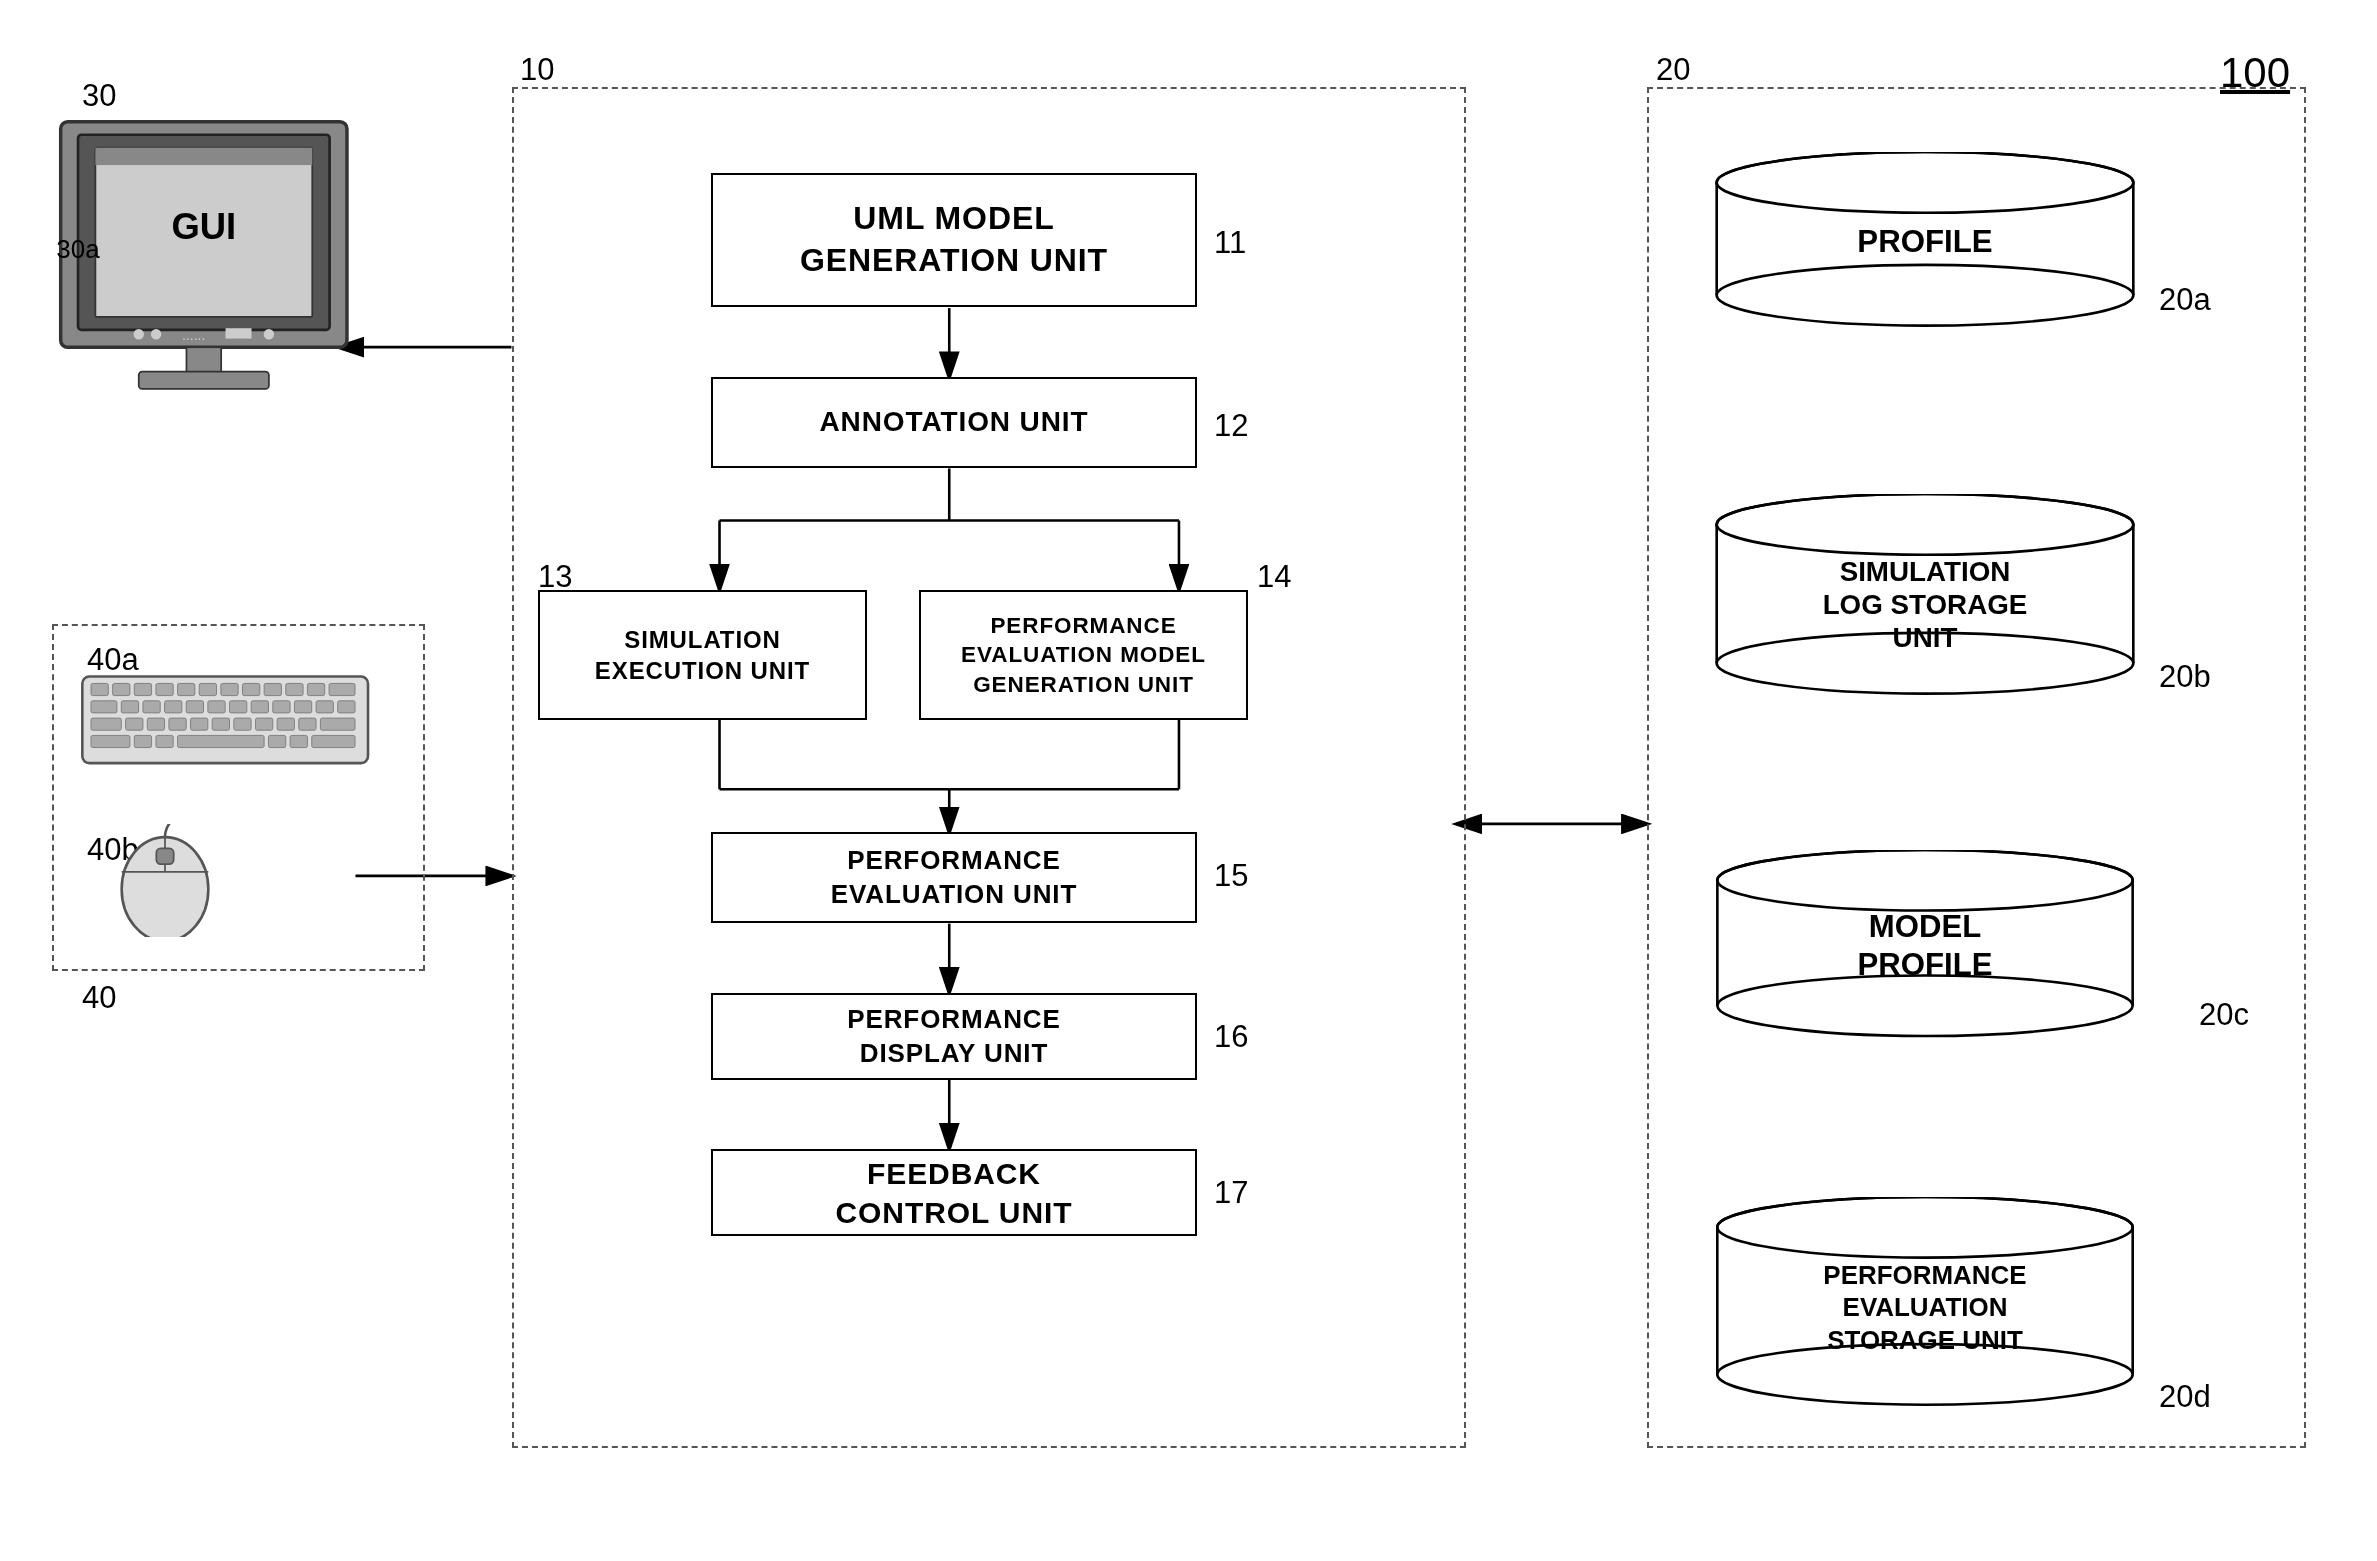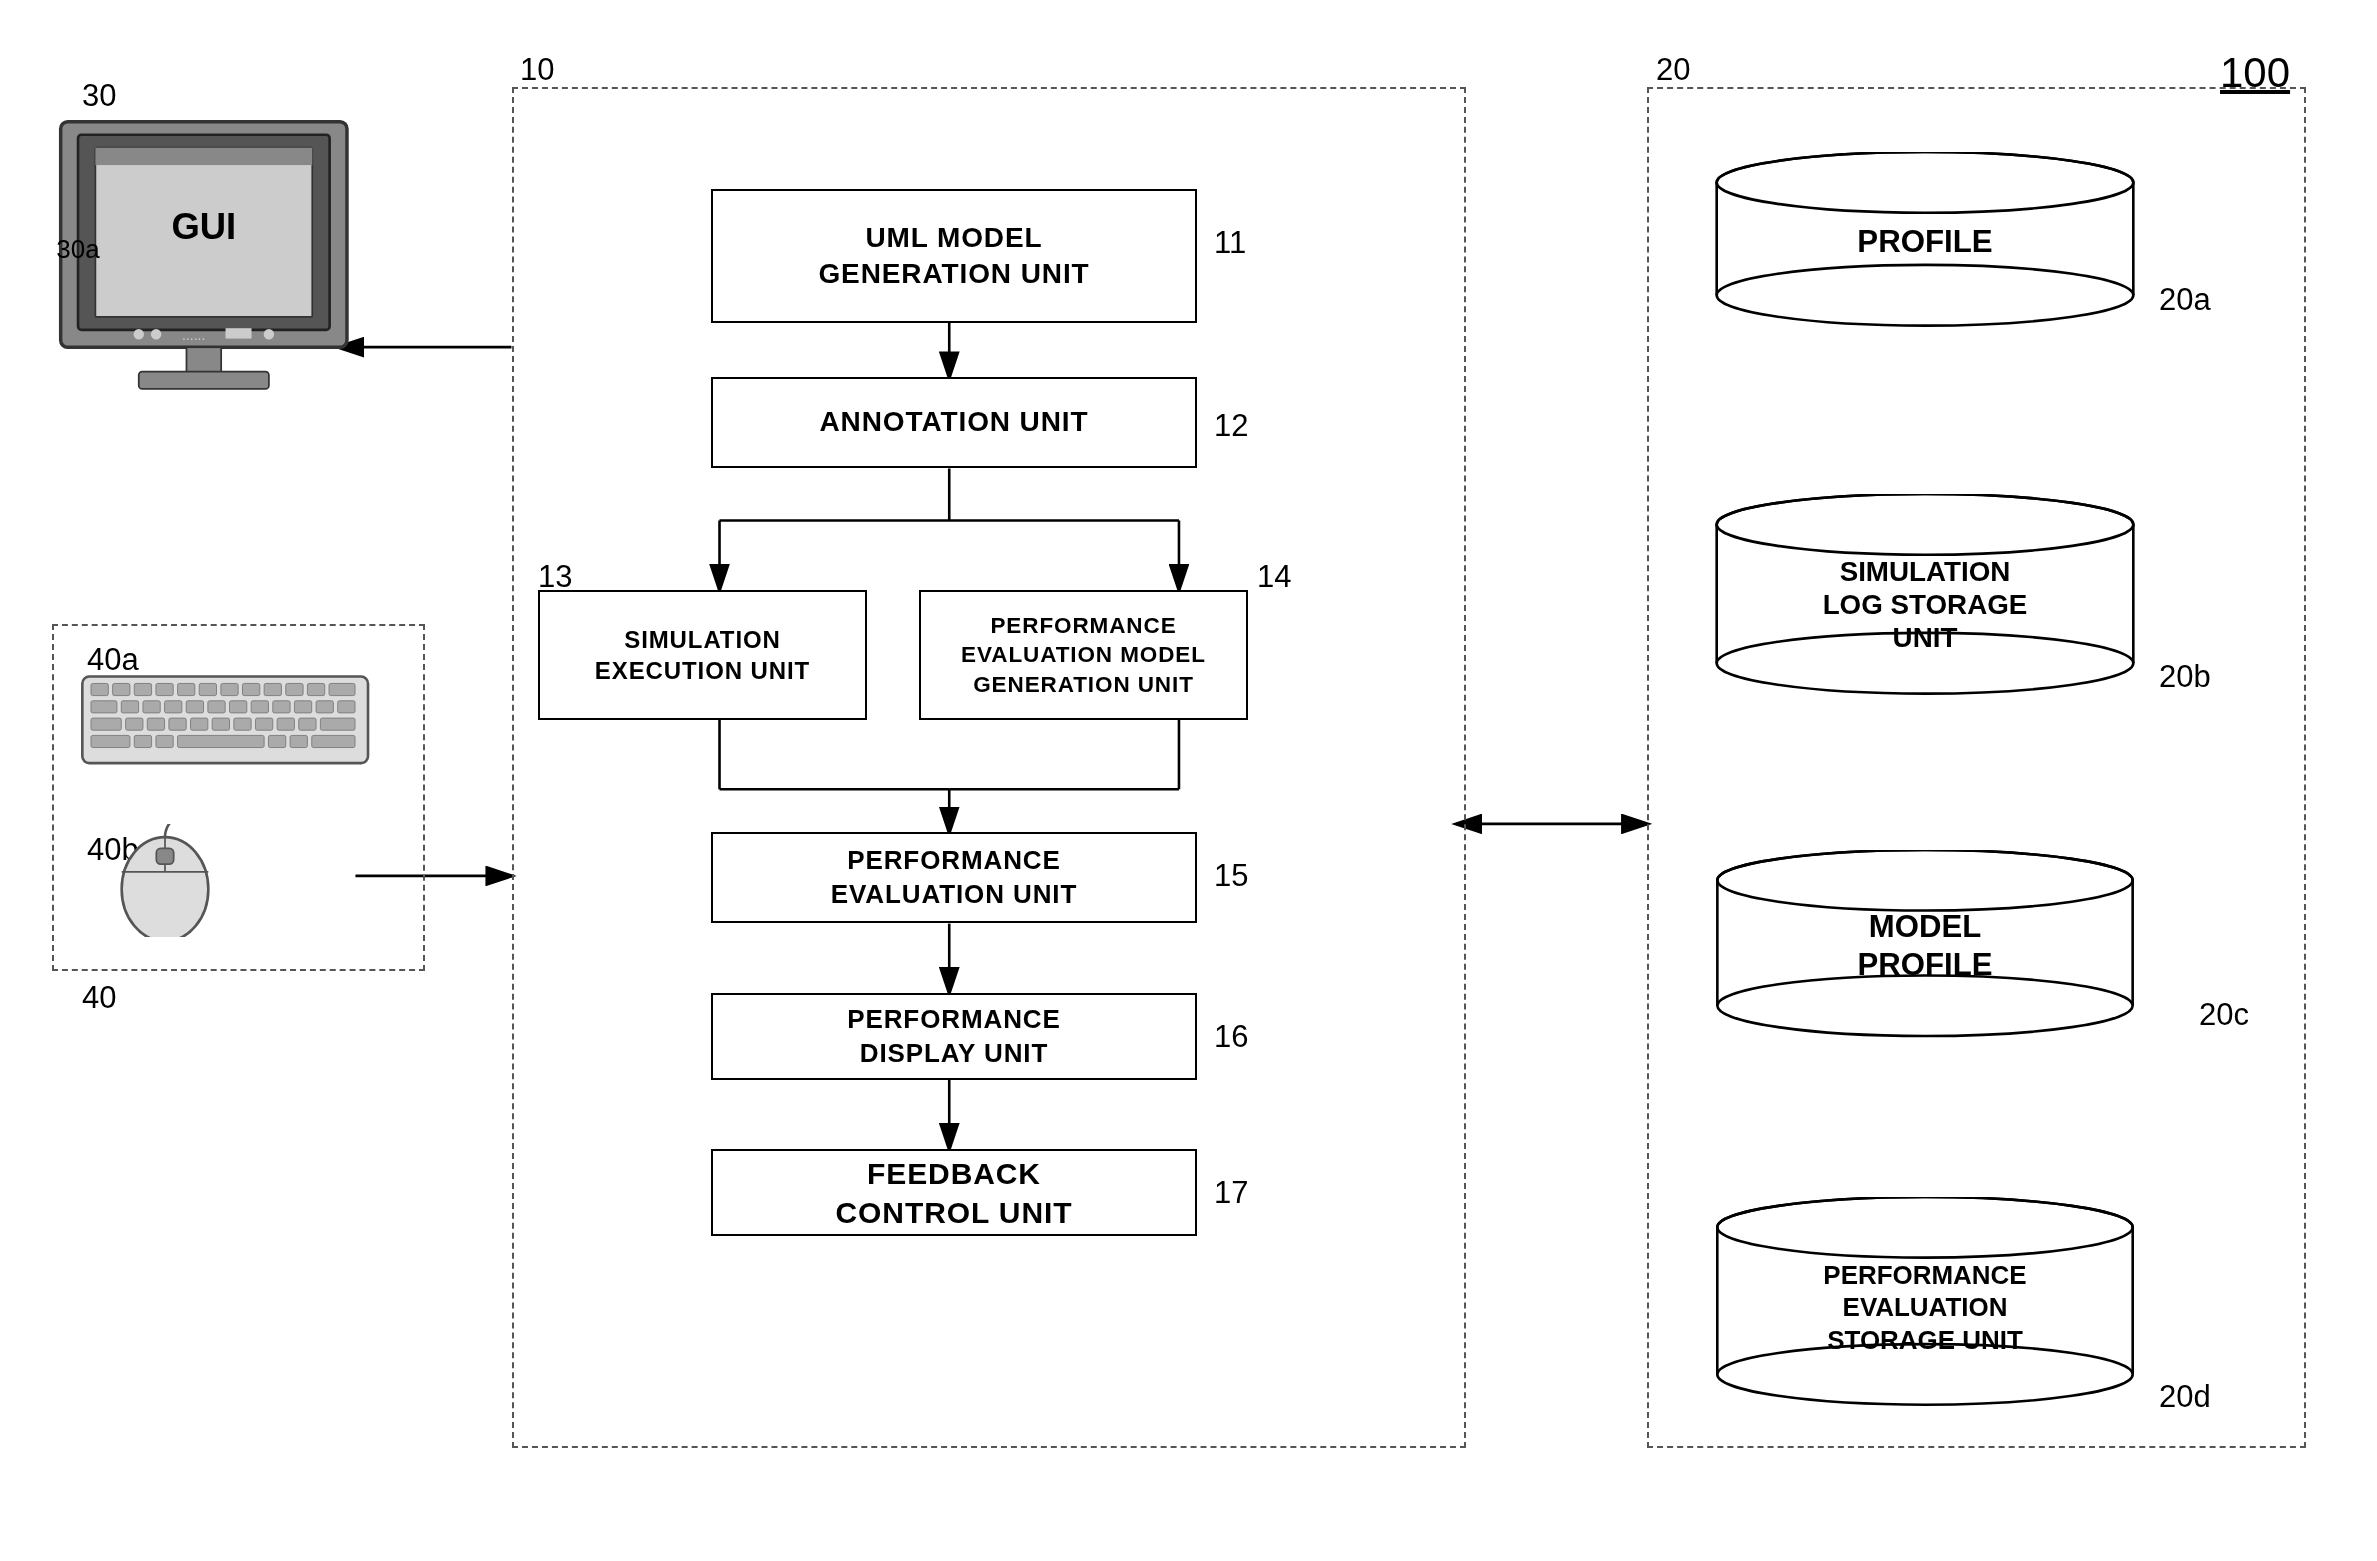--- a/index.html
+++ b/index.html
@@ -151,21 +151,21 @@
       <circle cx="250" cy="255" r="6" fill="#ccc"></circle>
     </svg>
     
     <div class="ref-label" style="position:absolute; top:121px; left:4.3px; font-size:26px;">30a</div>
   </div>
 
   <div class="dashed-box" style="top:87px; left:512px; width:954px; height:1361px;">
   </div>
   <div class="ref-label" style="top:52px; left:520px;">10</div>
 
-  <div class="unit-box" style="top:189px; left:711px; width:486px; height:134px; font-size:28px;">
+  <div class="unit-box" style="top:173px; left:711px; width:486px; height:134px; font-size:32px;">
     <span style="white-space:pre-line; text-align:center;">UML MODEL
 GENERATION UNIT</span>
   </div>
   <div class="ref-label" style="top:225px; left:1214px;">11</div>
 
   <div class="unit-box" style="top:377px; left:711px; width:486px; height:91px; font-size:28px;">
     <span>ANNOTATION UNIT</span>
   </div>
   <div class="ref-label" style="top:408px; left:1214px;">12</div>
 

